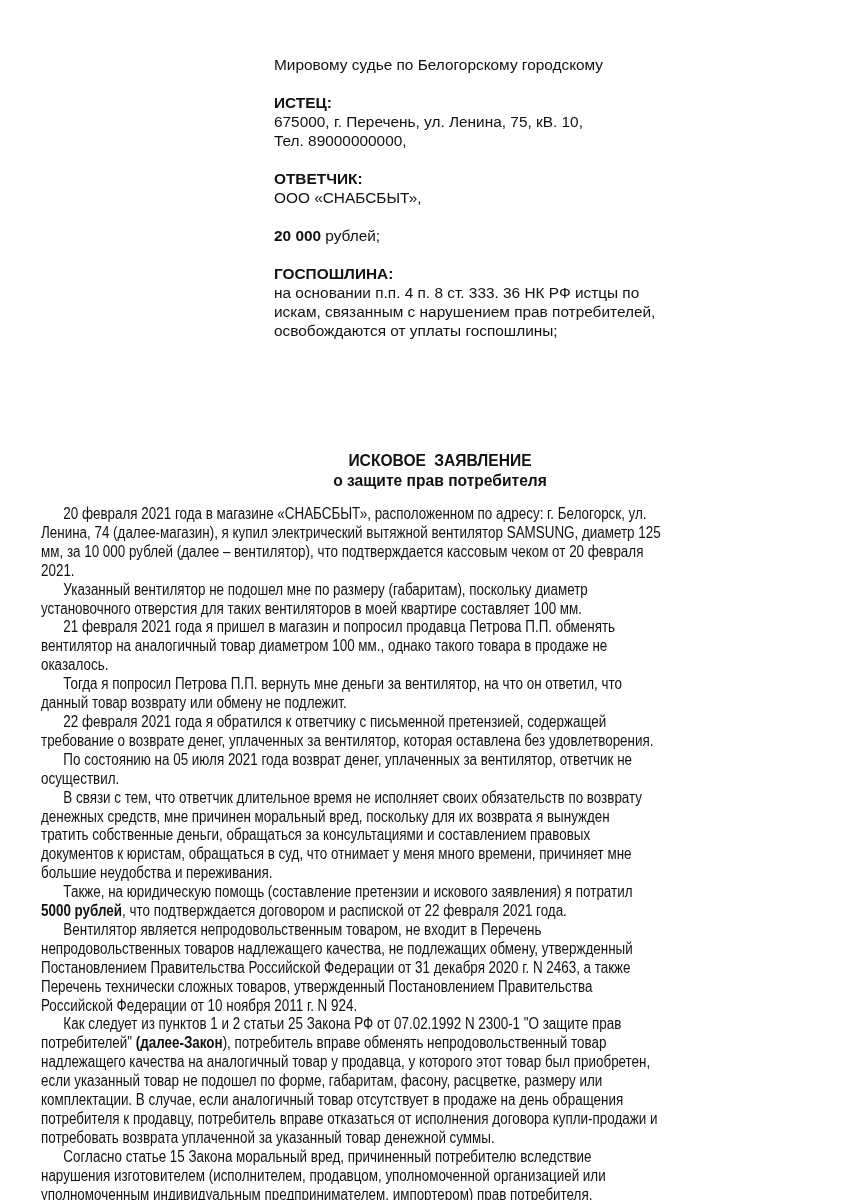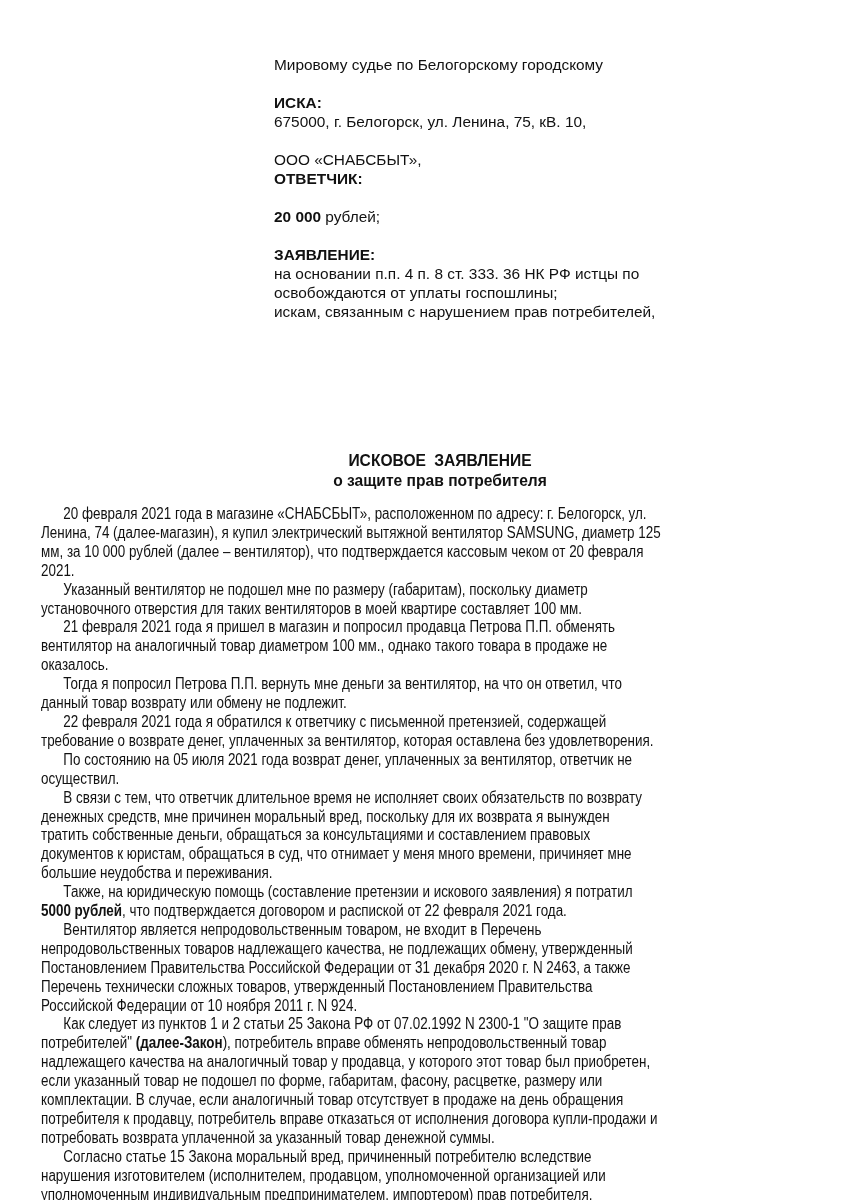--- a/index.html
+++ b/index.html
@@ -28,35 +28,36 @@
 </style>
 </head>
 <body>
 
 <div class="page">
 
   <div class="header-block">
     <span class="line">Мировому судье по Белогорскому городскому</span>
     <div class="gap"></div>
 
-    <span class="line bold">ИСКА:</span>
-    <span class="line">675000, г. Белогорск, ул. Ленина, 75, кВ. 10,</span>
+    <span class="line bold">ИСТЕЦ:</span>
+    <span class="line">675000, г. Перечень, ул. Ленина, 75, кВ. 10,</span>
+    <span class="line">Тел. 89000000000,</span>
     <div class="gap"></div>
 
+    <span class="line bold">ОТВЕТЧИК:</span>
     <span class="line">ООО «СНАБСБЫТ»,</span>
-    <span class="line bold">ОТВЕТЧИК:</span>
     <div class="gap"></div>
 
     <span class="line"><span class="bold">20 000</span><span> рублей;</span></span>
     <div class="gap"></div>
 
-    <span class="line bold">ЗАЯВЛЕНИЕ:</span>
+    <span class="line bold">ГОСПОШЛИНА:</span>
     <span class="line">на основании п.п. 4 п. 8 ст. 333. 36 НК РФ  истцы по</span>
+    <span class="line">искам, связанным с нарушением прав потребителей,</span>
     <span class="line">освобождаются от уплаты госпошлины;</span>
-    <span class="line">искам, связанным с нарушением прав потребителей,</span>
   </div>
 
   <div class="title-block">
     <div class="t1">ИСКОВОЕ  ЗАЯВЛЕНИЕ</div>
     <div>о защите прав потребителя</div>
   </div>
 
   <div class="body-text">
 
     <span class="ln first">20 февраля 2021 года в магазине «СНАБСБЫТ», расположенном   по адресу: г. Белогорск, ул.</span>

